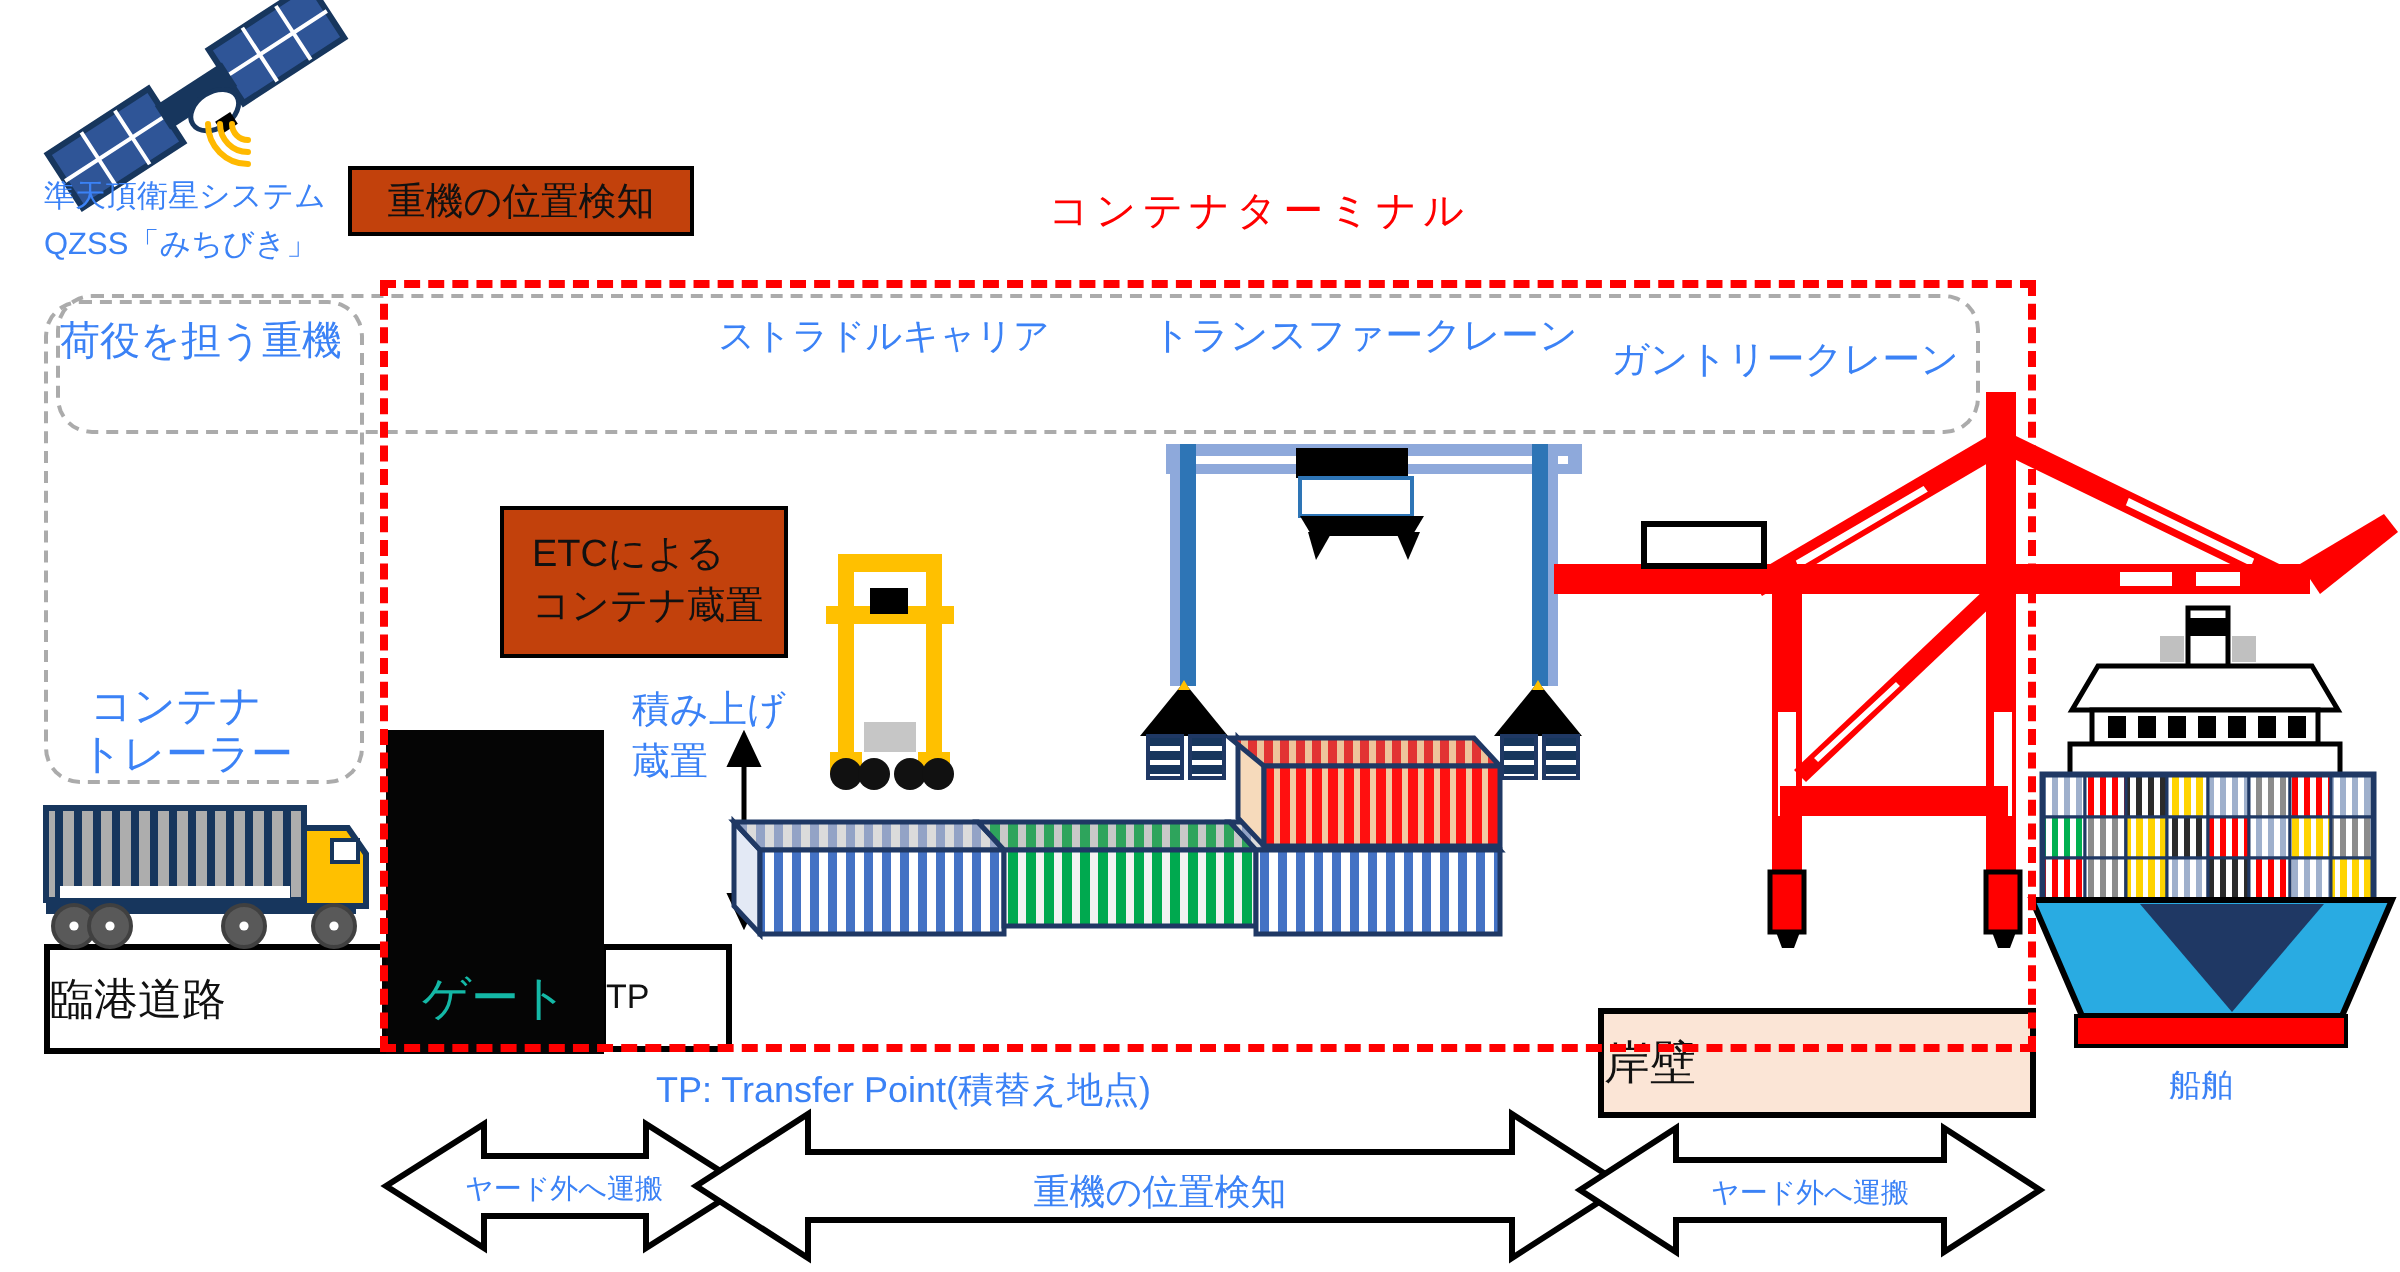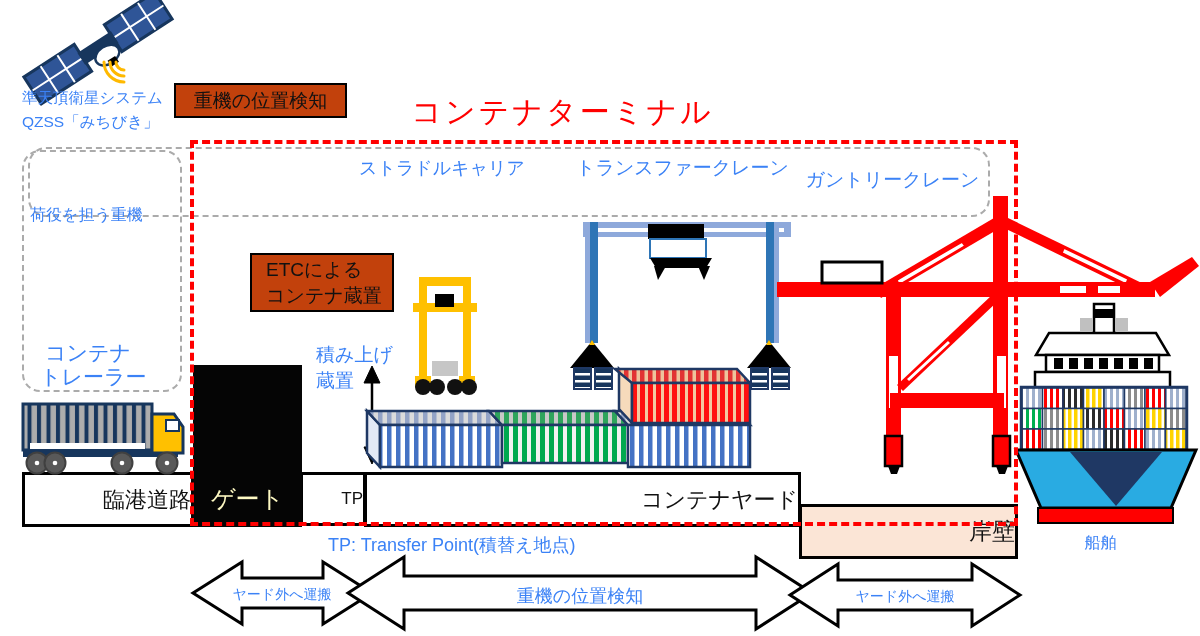--- a/index.html
+++ b/index.html
@@ -4,50 +4,47 @@
 <style>
   html,body{margin:0;padding:0;background:#fff;}
   .stage{position:relative;width:1200px;height:636px;background:#fff;overflow:hidden;
          font-family:"Liberation Sans",sans-serif;color:#111;}
   .abs{position:absolute;}
   svg{position:absolute;left:0;top:0;}
   .lbl{position:absolute;white-space:nowrap;color:#3b82f6;}
   .center{display:flex;align-items:center;justify-content:center;text-align:center;}
   .outbox{position:absolute;border:2.5px solid #000;background:#c2410c;box-sizing:border-box;}
   .zone{position:absolute;border:3px solid #000;background:#fff;box-sizing:border-box;
-        display:flex;align-items:center;justify-content:flex-end;}
+        display:flex;align-items:center;justify-content:flex-start;}
   .dashedgray{position:absolute;border:2px dashed #ababab;border-radius:18px;box-sizing:border-box;}
   .redframe{position:absolute;left:190px;top:140px;width:828px;height:386px;
             border:4px dashed #ff0000;box-sizing:border-box;pointer-events:none;z-index:6;}
-  .title{position:absolute;left:390px;top:92px;width:345px;text-align:center;
-         font-size:30px;letter-spacing:3px;color:#ff0000;z-index:4;}
+  .title{position:absolute;left:390px;top:92px;width:345px;text-align:right;
+         font-size:20px;letter-spacing:3px;color:#ff0000;z-index:4;}
   .z1{z-index:1}.z2{z-index:2}.z3{z-index:3}.z4{z-index:4}
 </style>
 </head>
 <body>
 
 <div class="stage">
 
   <div class="dashedgray z1" style="left:28px;top:147px;width:962px;height:70px;"></div>
   <div class="dashedgray z1" style="left:22px;top:150px;width:160px;height:242px;"></div>
 
   <div class="zone z2" style="left:22px;top:472px;width:172px;height:55px;font-size:22px;">
       <span>臨港道路</span>
     </div>
   <div class="zone z2" style="left:300px;top:472px;width:66px;height:54px;font-size:17px;">
       <span>TP</span>
     </div>
-  <div class="zone z2" style="left:364px;top:472px;width:437px;height:55px;font-size:22px;">
-      <span>コンテナヤード</span>
-    </div>
   <div class="zone z2" style="left:799px;top:472px;width:219px;height:55px;font-size:23px;background:#FBE5D6;margin-top:32px;">
       <span>岸壁</span>
     </div>
   <div class="abs z4" style="left:193px;top:365px;width:109px;height:162px;background:#050505;display:flex;align-items:flex-end;justify-content:center;padding-bottom:12px;box-sizing:border-box;">
-    <span style="color:#fef9c3;font-size:24px;">ゲート</span>
+    <span style="color:#14b8a6;font-size:24px;">ゲート</span>
   </div>
 
   <svg class="z3" width="1200" height="636" viewBox="0 0 1200 636">
     <defs>
       <pattern id="pBlue" width="9" height="10" patternUnits="userSpaceOnUse">
           <rect width="9" height="10" fill="#fff"></rect>
           <rect width="4.5" height="10" fill="#4472C4"></rect>
         </pattern>
       <pattern id="pGreen" width="9" height="10" patternUnits="userSpaceOnUse">
           <rect width="9" height="10" fill="#f2f2f2"></rect>
@@ -282,26 +279,26 @@
 
   <div class="lbl z4" style="left:22px;top:88px;font-size:15.5px;">準天頂衛星システム</div>
   <div class="lbl z4" style="left:22px;top:112px;font-size:15.5px;">QZSS「みちびき」</div>
 
   <div class="outbox center z4" style="left:174px;top:83px;width:173px;height:35px;font-size:19px;">
     <span>重機の位置検知</span>
   </div>
 
   <div class="title">コンテナターミナル</div>
 
-  <div class="lbl z4" style="left:30px;top:157px;font-size:16px;margin-top:48px;">荷役を担う重機</div>
+  <div class="lbl z4" style="left:30px;top:157px;font-size:20px;">荷役を担う重機</div>
   <div class="lbl z4" style="left:570px;top:155px;width:225px;text-align:center;font-size:19px;">トランスファークレーン</div>
   <div class="lbl z4" style="left:352px;top:156px;width:180px;text-align:center;font-size:18px;">ストラドルキャリア</div>
   <div class="lbl z4" style="left:800px;top:167px;width:185px;text-align:center;font-size:19px;">ガントリークレーン</div>
 
-  <div class="outbox z4" style="left:250px;top:253px;width:144px;height:59px;display:flex;flex-direction:column;justify-content:center;padding-left:14px;font-size:19px;line-height:1.35;">
+  <div class="outbox z4" style="left:250px;top:253px;width:144px;height:76px;display:flex;flex-direction:column;justify-content:center;padding-left:14px;font-size:19px;line-height:1.35;">
     <span>ETCによる</span>
     <span>コンテナ蔵置</span>
   </div>
 
   <div class="lbl z4" style="left:316px;top:342px;font-size:19px;">積み上げ</div>
   <div class="lbl z4" style="left:316px;top:368px;font-size:19px;">蔵置</div>
 
   <div class="lbl z4" style="left:45px;top:339px;font-size:21px;">コンテナ</div>
   <div class="lbl z4" style="left:40px;top:363px;font-size:21px;">トレーラー</div>
 

